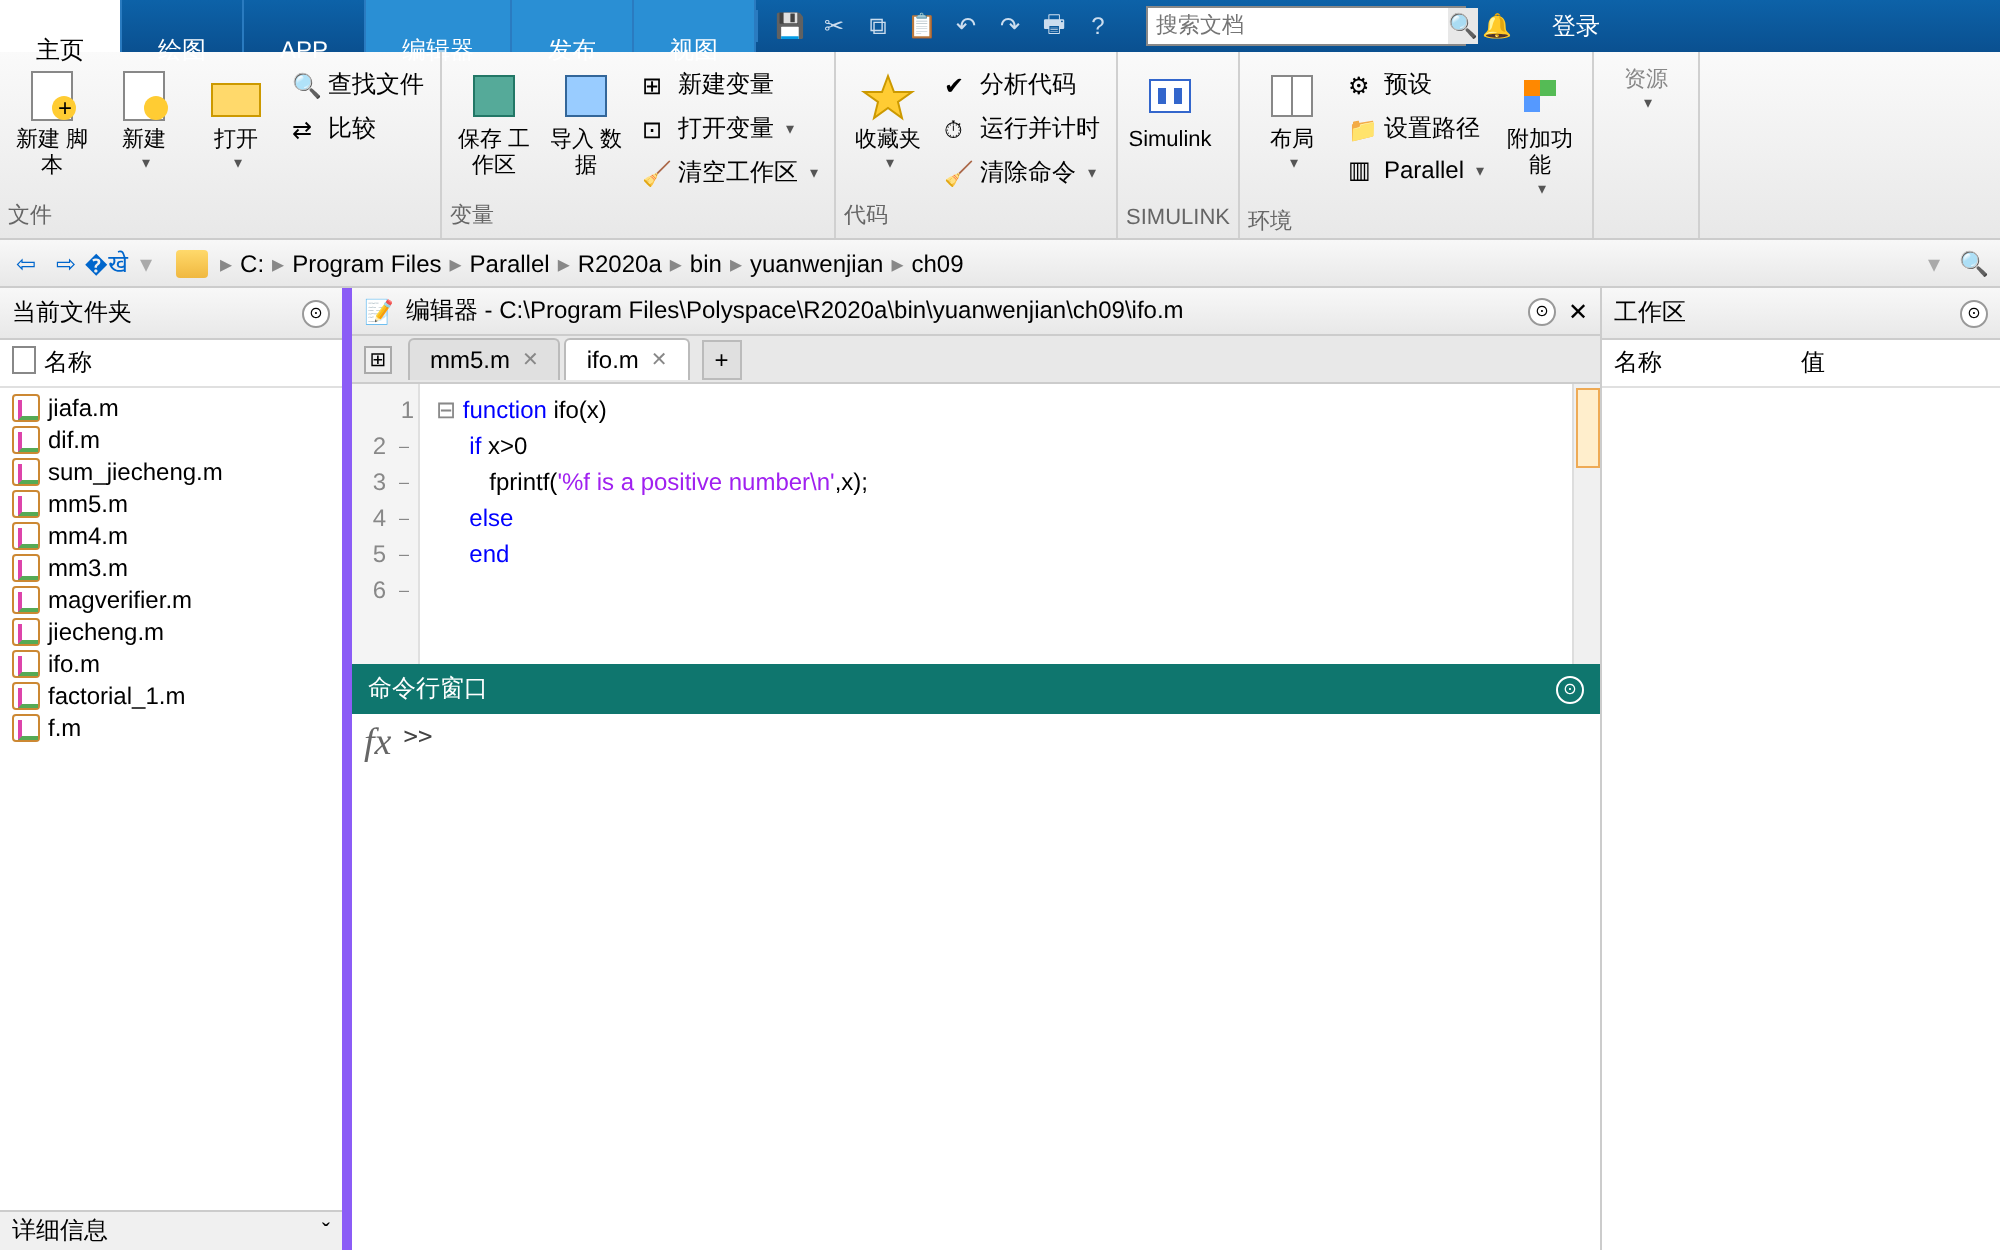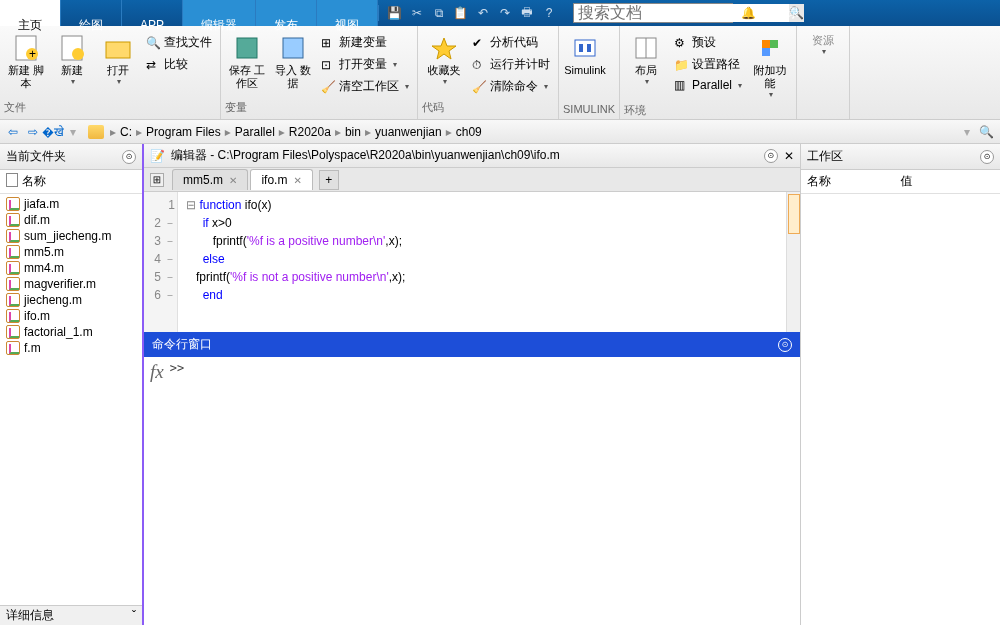--- a/index.html
+++ b/index.html
@@ -4,21 +4,21 @@
 <style>
 *{margin:0;padding:0;box-sizing:border-box;font-family:"Microsoft YaHei",Arial,sans-serif;font-size:12px}
 body{background:#f0f0f0;width:1000px;height:625px;overflow:hidden}
 .menubar{display:flex;height:26px;background:linear-gradient(#0d62a8,#0a5090);color:#fff;align-items:center}
 .tab{padding:12px 18px;height:26px;line-height:26px;cursor:pointer;border-right:1px solid #2a7bc0}
 .tab.active{background:#fff;color:#000}
 .tab.light{background:#2a8fd4}
 .qat{display:flex;align-items:center;gap:6px;padding:0 8px;border-left:1px solid #2a7bc0}
 .qat-icon{width:16px;height:16px;display:flex;align-items:center;justify-content:center;color:#cde;cursor:pointer}
 .search-box{display:flex;align-items:center;background:#fff;height:20px;margin-left:8px;width:160px;border:1px solid #888}
-.search-box input{border:none;outline:none;flex:1;padding:0 4px;font-size:16px}
+.search-box input{border:none;outline:none;flex:1;padding:0 4px;font-size:11px}
 .search-btn{width:20px;height:18px;background:#e8e8e8;display:flex;align-items:center;justify-content:center;color:#06c}
 .login{padding:0 12px;color:#fff;cursor:pointer}
 .bell{padding:0 8px;color:#fff}
 .ribbon{display:flex;height:94px;background:linear-gradient(#fafafa,#e8e8e8);border-bottom:1px solid #ccc}
 .rgroup{display:flex;flex-direction:column;border-right:1px solid #d0d0d0;padding:2px 4px}
 .rgroup-items{display:flex;flex:1;align-items:flex-start;gap:2px;padding-top:4px}
 .rgroup-label{text-align:left;font-size:11px;color:#666;padding:2px 0}
 .big-btn{display:flex;flex-direction:column;align-items:center;width:44px;padding:2px;cursor:pointer}
 .big-icon{width:28px;height:28px;margin-bottom:2px}
 .big-lbl{font-size:11px;text-align:center;line-height:13px}
@@ -27,21 +27,21 @@
 .vcol{display:flex;flex-direction:column;gap:1px}
 .drop::after{content:"▾";font-size:8px;margin-left:2px;color:#555}
 .navbar{display:flex;height:24px;background:linear-gradient(#f8f8f8,#e8e8e8);border-bottom:1px solid #ccc;align-items:center;padding:0 4px;gap:2px}
 .nav-icon{width:18px;height:18px;display:flex;align-items:center;justify-content:center;cursor:pointer;color:#06c}
 .nav-icon.dim{color:#aaa}
 .breadcrumb{display:flex;align-items:center;gap:2px;flex:1;font-size:11px}
 .bc-sep{color:#888}
 .bc-item{cursor:pointer;padding:0 2px}
 .folder-icon{width:16px;height:14px;background:linear-gradient(#ffd96b,#f0b840);border-radius:2px;margin:0 4px}
 .main-area{display:flex;height:481px}
-.left-panel{width:144px;background:#fff;border-right:2px solid #8b5cf6;display:flex;flex-direction:column}
+.left-panel{width:176px;background:#fff;border-right:5px solid #8b5cf6;display:flex;flex-direction:column}
 .panel-header{display:flex;justify-content:space-between;align-items:center;padding:4px 6px;background:linear-gradient(#f8f8f8,#e8e8e8);border-bottom:1px solid #ccc;font-size:11px}
 .file-list-head{display:flex;padding:3px 6px;border-bottom:1px solid #e0e0e0;font-size:11px;gap:4px}
 .file-list{flex:1;overflow:auto;padding:2px}
 .file-item{display:flex;align-items:center;gap:4px;padding:1px 4px;font-size:11px;cursor:pointer}
 .m-icon{width:14px;height:14px;background:#fff;border:1px solid #cc8833;border-radius:2px;position:relative}
 .m-icon::after{content:"";position:absolute;left:2px;top:2px;width:8px;height:8px;border-left:2px solid #d4a;border-bottom:2px solid #5a5}
 .center-panel{flex:1;display:flex;flex-direction:column;background:#fff}
 .editor-header{display:flex;align-items:center;padding:3px 6px;background:linear-gradient(#f8f8f8,#e8e8e8);border-bottom:1px solid #ccc;font-size:11px;gap:6px}
 .editor-close{margin-left:auto;display:flex;gap:6px;align-items:center}
 .tabs-row{display:flex;background:#e8e8e8;border-bottom:1px solid #ccc;align-items:center;padding-left:28px;height:24px;gap:0;position:relative}
@@ -53,21 +53,21 @@
 .code-area{display:flex;flex:1;overflow:hidden;font-family:Consolas,monospace;position:relative}
 .gutter{width:34px;background:#f4f4f4;border-right:1px solid #e0e0e0;text-align:right;padding:4px 2px;color:#888;font-size:12px}
 .gutter div{height:18px;line-height:18px;display:flex;justify-content:flex-end;align-items:center;gap:4px}
 .fold{color:#888;font-size:9px;width:10px;text-align:center}
 .code-lines{flex:1;padding:4px 8px;font-size:13px}
 .code-lines div{height:18px;line-height:18px;white-space:pre}
 .kw{color:#0000ff}
 .str{color:#a020f0}
 .code-scroll{position:absolute;right:0;top:0;width:14px;height:100%;background:#f0f0f0;border-left:1px solid #ddd}
 .code-thumb{width:12px;height:40px;background:#fec;border:1px solid #ea5;margin:2px auto}
-.cmd-header{background:#1d4ed8;color:#fff;padding:4px 8px;font-size:11px;display:flex;justify-content:space-between;align-items:center}
+.cmd-header{background:#0f766e;color:#fff;padding:4px 8px;font-size:11px;display:flex;justify-content:space-between;align-items:center}
 .cmd-area{flex:1;background:#fff;padding:4px 6px;display:flex;gap:6px}
 .fx{font-style:italic;font-family:serif;font-size:19px;color:#666}
 .prompt{font-family:Consolas,monospace;color:#444}
 .right-panel{width:200px;background:#fff;border-left:1px solid #ccc;display:flex;flex-direction:column}
 .ws-head{display:flex;padding:3px 6px;border-bottom:1px solid #e0e0e0;font-size:11px}
 .ws-col{flex:1}
 .collapse-icon{width:14px;height:14px;border:1px solid #999;border-radius:50%;display:flex;align-items:center;justify-content:center;font-size:8px;cursor:pointer;background:#fff}
 .details-footer{height:20px;border-top:1px solid #ccc;background:#f0f0f0;font-size:11px;padding:2px 6px;display:flex;justify-content:space-between;align-items:center}
 .page-icon{width:12px;height:14px;border:1px solid #888;background:#fff;display:inline-block}
 </style>
@@ -310,20 +310,24 @@
       <div class="file-item">
           <span class="m-icon"></span>
           <span>mm5.m</span>
         </div>
       <div class="file-item">
           <span class="m-icon"></span>
           <span>mm4.m</span>
         </div>
       <div class="file-item">
           <span class="m-icon"></span>
+          <span>mm3.m</span>
+        </div>
+      <div class="file-item">
+          <span class="m-icon"></span>
           <span>magverifier.m</span>
         </div>
       <div class="file-item">
           <span class="m-icon"></span>
           <span>jiecheng.m</span>
         </div>
       <div class="file-item">
           <span class="m-icon"></span>
           <span>ifo.m</span>
         </div>
@@ -387,21 +391,20 @@
         <div>
             <span>6</span>
             <span class="fold">–</span>
           </div>
       </div>
       <div class="code-lines">
         <div><span style="color:#888">⊟ </span><span class="kw">function</span><span> ifo(x)</span></div>
         <div>     <span class="kw">if</span><span> x&gt;0</span></div>
         <div><span>        fprintf(</span><span class="str">'%f is a positive number\n'</span><span>,x);</span></div>
         <div>     <span class="kw">else</span></div>
-        <div><span>   fprintf(</span><span class="str">'%f is not a positive number\n'</span><span>,x);</span></div>
         <div>     <span class="kw">end</span></div>
       </div>
       <div class="code-scroll">
           <div class="code-thumb"></div>
         </div>
     </div>
     <div class="cmd-header">
       <span>命令行窗口</span>
       <span class="collapse-icon" style="background:transparent;border-color:#fff;color:#fff">⊙</span>
     </div>

